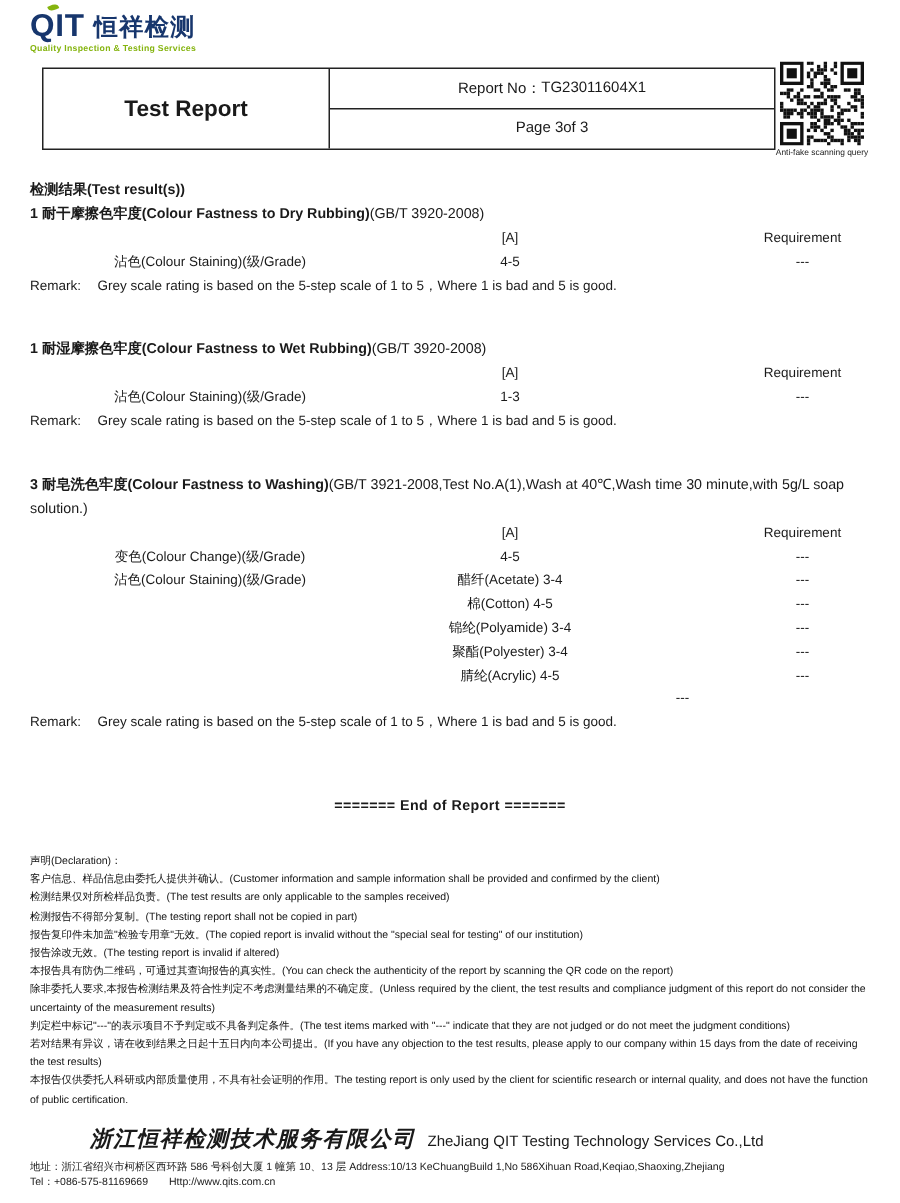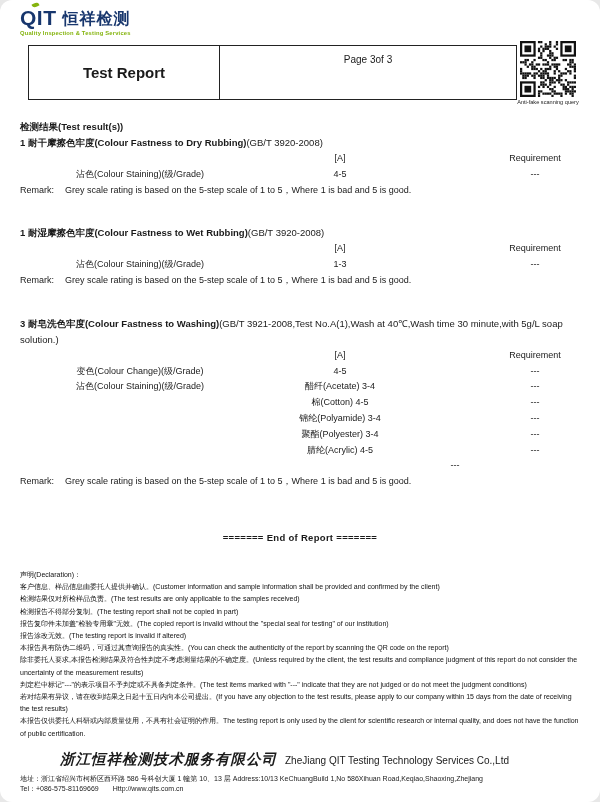--- a/index.html
+++ b/index.html
@@ -1,18 +1,18 @@
 <!DOCTYPE html>
 <html><head>
 <meta charset="utf-8">
 <style>
   * { margin:0; padding:0; box-sizing:border-box; }
   html,body { background:#e8e8e8; }
   body { font-family:"Liberation Sans", sans-serif; color:#1a1a1a; }
-  .page { position:relative; width:600px; height:802px; background:#fff; margin:0 auto; overflow:hidden;border-radius:12px; }
+  .page { position:relative; width:600px; height:802px; background:#fff; margin:0 auto; overflow:hidden; }
 
   
   .logo { position:absolute; left:20px; top:7px; line-height:1; }
   .logo-row { display:flex; align-items:flex-end; gap:6px; }
   .logo-en { font-size:21px; font-weight:bold; color:#17366d; letter-spacing:0.5px; position:relative; }
   .leaf { position:absolute; left:12px; top:-4px; width:7px; height:4px; background:#85b40f; border-radius:0 70% 0 70%; transform:rotate(-25deg); }
   .logo-cn { font-size:16px; font-weight:bold; color:#17366d; letter-spacing:1px; padding-bottom:1px; }
   .logo-tag { font-size:5.8px; font-weight:bold; color:#85b40f; margin-top:3px; letter-spacing:0.2px; }
 
   .hdr-table { position:absolute; left:28px; top:45px; width:489px; height:55px; border:1.5px solid #222; display:grid; grid-template-columns:191px 1fr; background:#fff; }
@@ -61,20 +61,24 @@
       <span class="logo-en">QIT</span>
       <span class="leaf"></span>
       <span class="logo-cn">恒祥检测</span>
     </div>
     <div class="logo-tag">Quality Inspection &amp; Testing Services</div>
   </div>
 
   <div class="hdr-table">
     <div class="hdr-left">Test Report</div>
     <div class="hdr-right">
+      <div class="hdr-cell top">
+        <span>Report No：</span>
+        <span>TG23011604X1</span>
+      </div>
       <div class="hdr-cell">Page 3of 3</div>
     </div>
   </div>
 
   <div class="qr"><svg viewBox="0 0 25 25" width="56" height="56">
         <rect x="0" y="0" width="25" height="25" fill="#fff"></rect>
         <rect x="8" y="0" width="1" height="1" fill="#111"></rect>
         <rect x="9" y="0" width="1" height="1" fill="#111"></rect>
         <rect x="13" y="0" width="1" height="1" fill="#111"></rect>
         <rect x="16" y="0" width="1" height="1" fill="#111"></rect>

